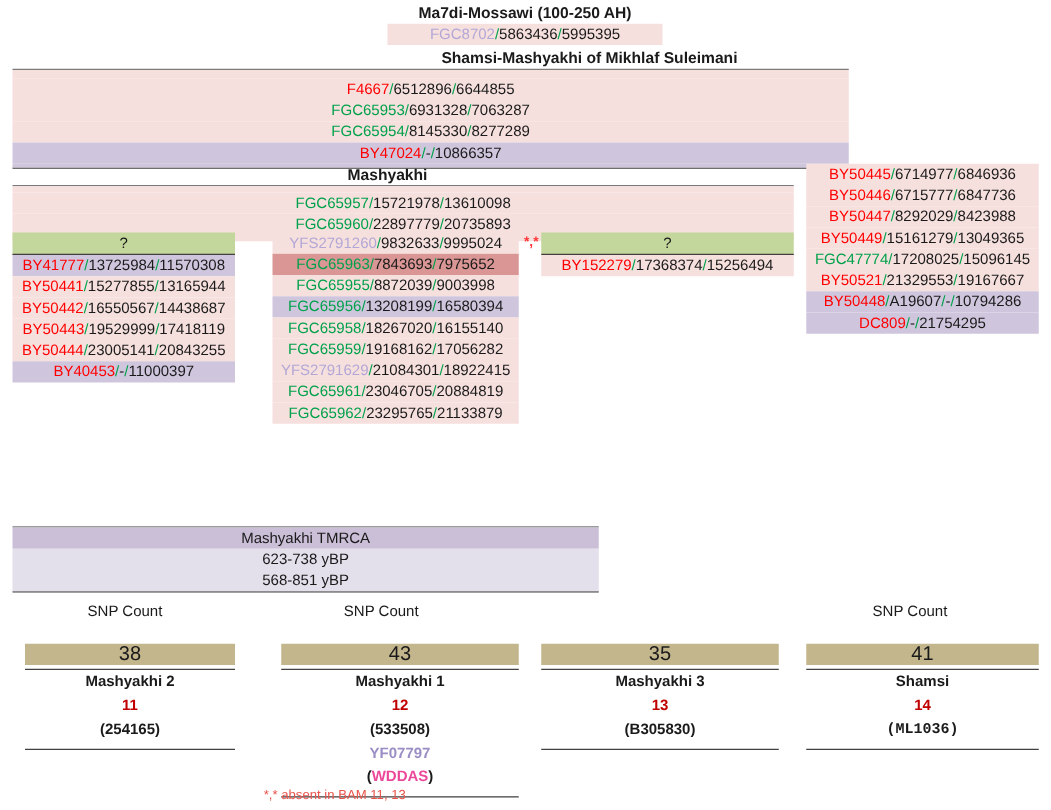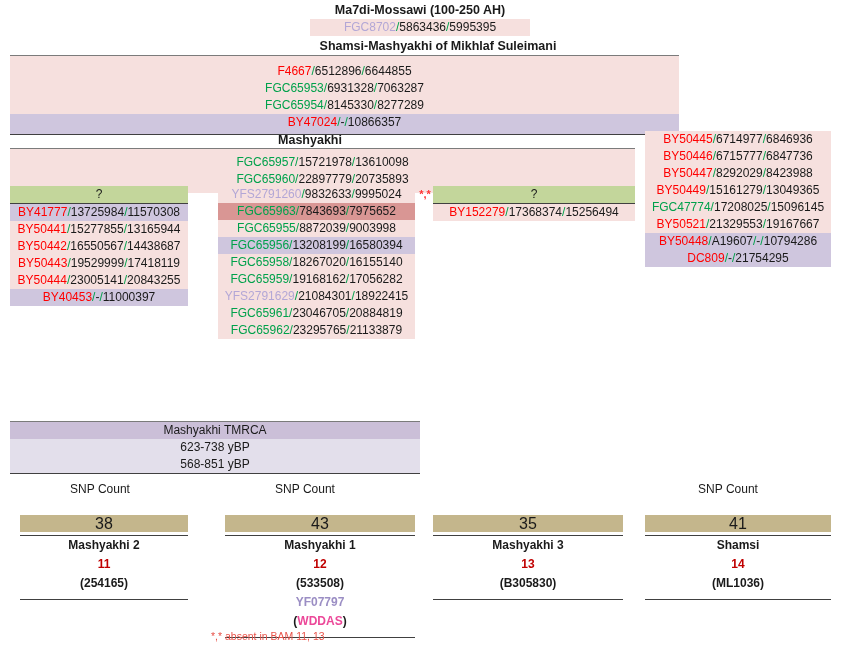--- a/index.html
+++ b/index.html
@@ -49,21 +49,21 @@
 </style>
 </head>
 <body>
 
 <div class="abs ctr bold hdrlbl" style="left:280px;top:2px;width:280px;">Ma7di-Mossawi (100-250 AH)</div>
 
 <div class="abs bg-pink ctr row" style="left:310px;top:19px;width:220px;">
   <span class="snp-name-lav">FGC8702</span><span class="sep">/</span><span class="num">5863436</span><span class="sep">/</span><span class="num">5995395</span>
 </div>
 
-<div class="abs ctr bold hdrlbl" style="left:268px;top:38px;width:340px;">Shamsi-Mashyakhi of Mikhlaf Suleimani</div>
+<div class="abs ctr bold hdrlbl" style="left:250px;top:38px;width:340px;text-align:right;">Shamsi-Mashyakhi of Mikhlaf Suleimani</div>
 
 <div class="abs rule-top rule-bot" style="left:10px;top:55px;width:669px;">
   <div class="bg-pink" style="height:7px;"></div>
   <div id="shamsi-rows">
       <div class="row ctr bg-pink"><span class="snp-name-red">F4667</span><span class="sep">/</span><span class="num">6512896</span><span class="sep">/</span><span class="num">6644855</span></div>
       <div class="row ctr bg-pink"><span class="snp-name-green">FGC65953</span><span class="sep">/</span><span class="num">6931328</span><span class="sep">/</span><span class="num">7063287</span></div>
       <div class="row ctr bg-pink"><span class="snp-name-green">FGC65954</span><span class="sep">/</span><span class="num">8145330</span><span class="sep">/</span><span class="num">8277289</span></div>
       <div class="row ctr bg-lav"><span class="snp-name-red">BY47024</span><span class="sep">/</span><span class="num">-</span><span class="sep">/</span><span class="num">10866357</span></div>
     </div>
   <div class="bg-lav" style="height:3px;"></div>
@@ -121,21 +121,21 @@
       <div class="row ctr bg-pink"><span class="snp-name-red">BY50446</span><span class="sep">/</span><span class="num">6715777</span><span class="sep">/</span><span class="num">6847736</span></div>
       <div class="row ctr bg-pink"><span class="snp-name-red">BY50447</span><span class="sep">/</span><span class="num">8292029</span><span class="sep">/</span><span class="num">8423988</span></div>
       <div class="row ctr bg-pink"><span class="snp-name-red">BY50449</span><span class="sep">/</span><span class="num">15161279</span><span class="sep">/</span><span class="num">13049365</span></div>
       <div class="row ctr bg-pink"><span class="snp-name-green">FGC47774</span><span class="sep">/</span><span class="num">17208025</span><span class="sep">/</span><span class="num">15096145</span></div>
       <div class="row ctr bg-pink"><span class="snp-name-red">BY50521</span><span class="sep">/</span><span class="num">21329553</span><span class="sep">/</span><span class="num">19167667</span></div>
       <div class="row ctr bg-lav"><span class="snp-name-red">BY50448</span><span class="sep">/</span><span class="num">A19607</span><span class="sep">/</span><span class="num">-</span><span class="sep">/</span><span class="num">10794286</span></div>
       <div class="row ctr bg-lav"><span class="snp-name-red">DC809</span><span class="sep">/</span><span class="num">-</span><span class="sep">/</span><span class="num">21754295</span></div>
     </div>
 </div>
 
-<div class="abs rule-top rule-bot" style="left:10px;top:421px;width:410px;">
+<div class="abs rule-top rule-bot" style="left:10px;top:421px;width:469px;">
   <div class="bg-tmrca-head ctr row">Mashyakhi TMRCA</div>
   <div class="bg-tmrca-body ctr row">623-738 yBP</div>
   <div class="bg-tmrca-body ctr row">568-851 yBP</div>
 </div>
 
 <div class="abs ctr" style="left:20px;top:482px;width:160px;">SNP Count</div>
 <div class="abs ctr" style="left:225px;top:482px;width:160px;">SNP Count</div>
 <div class="abs ctr" style="left:648px;top:482px;width:160px;">SNP Count</div>
 
 <div id="samples">
@@ -166,19 +166,19 @@
       <div class="cnt-red" style="line-height:19px;">13</div>
       <div class="paren" style="line-height:19px;">(B305830)</div>
       <div style="height:6px;"></div>
       <div class="rule-bot-thin"></div>
     </div>
     <div class="abs ctr" style="left: 645px; top: 515px; width: 186px;">
       <div class="tanbar bg-tan">41</div>
       <div class="rule-bot-thin" style="height:3px;"></div>
       <div class="bold" style="line-height:19px;">Shamsi</div>
       <div class="cnt-red" style="line-height:19px;">14</div>
-      <div class="paren" style="line-height:19px;">(ML1036)</div>
+      <div class="paren" style="line-height:19px;font-family:Liberation Mono, monospace;">(ML1036)</div>
       <div style="height:6px;"></div>
       <div class="rule-bot-thin"></div>
     </div>
   </div>
 
 <div class="abs note" style="left:211px;top:630px;width:230px;">*,* absent in BAM 11, 13</div>
 
 </body></html>

